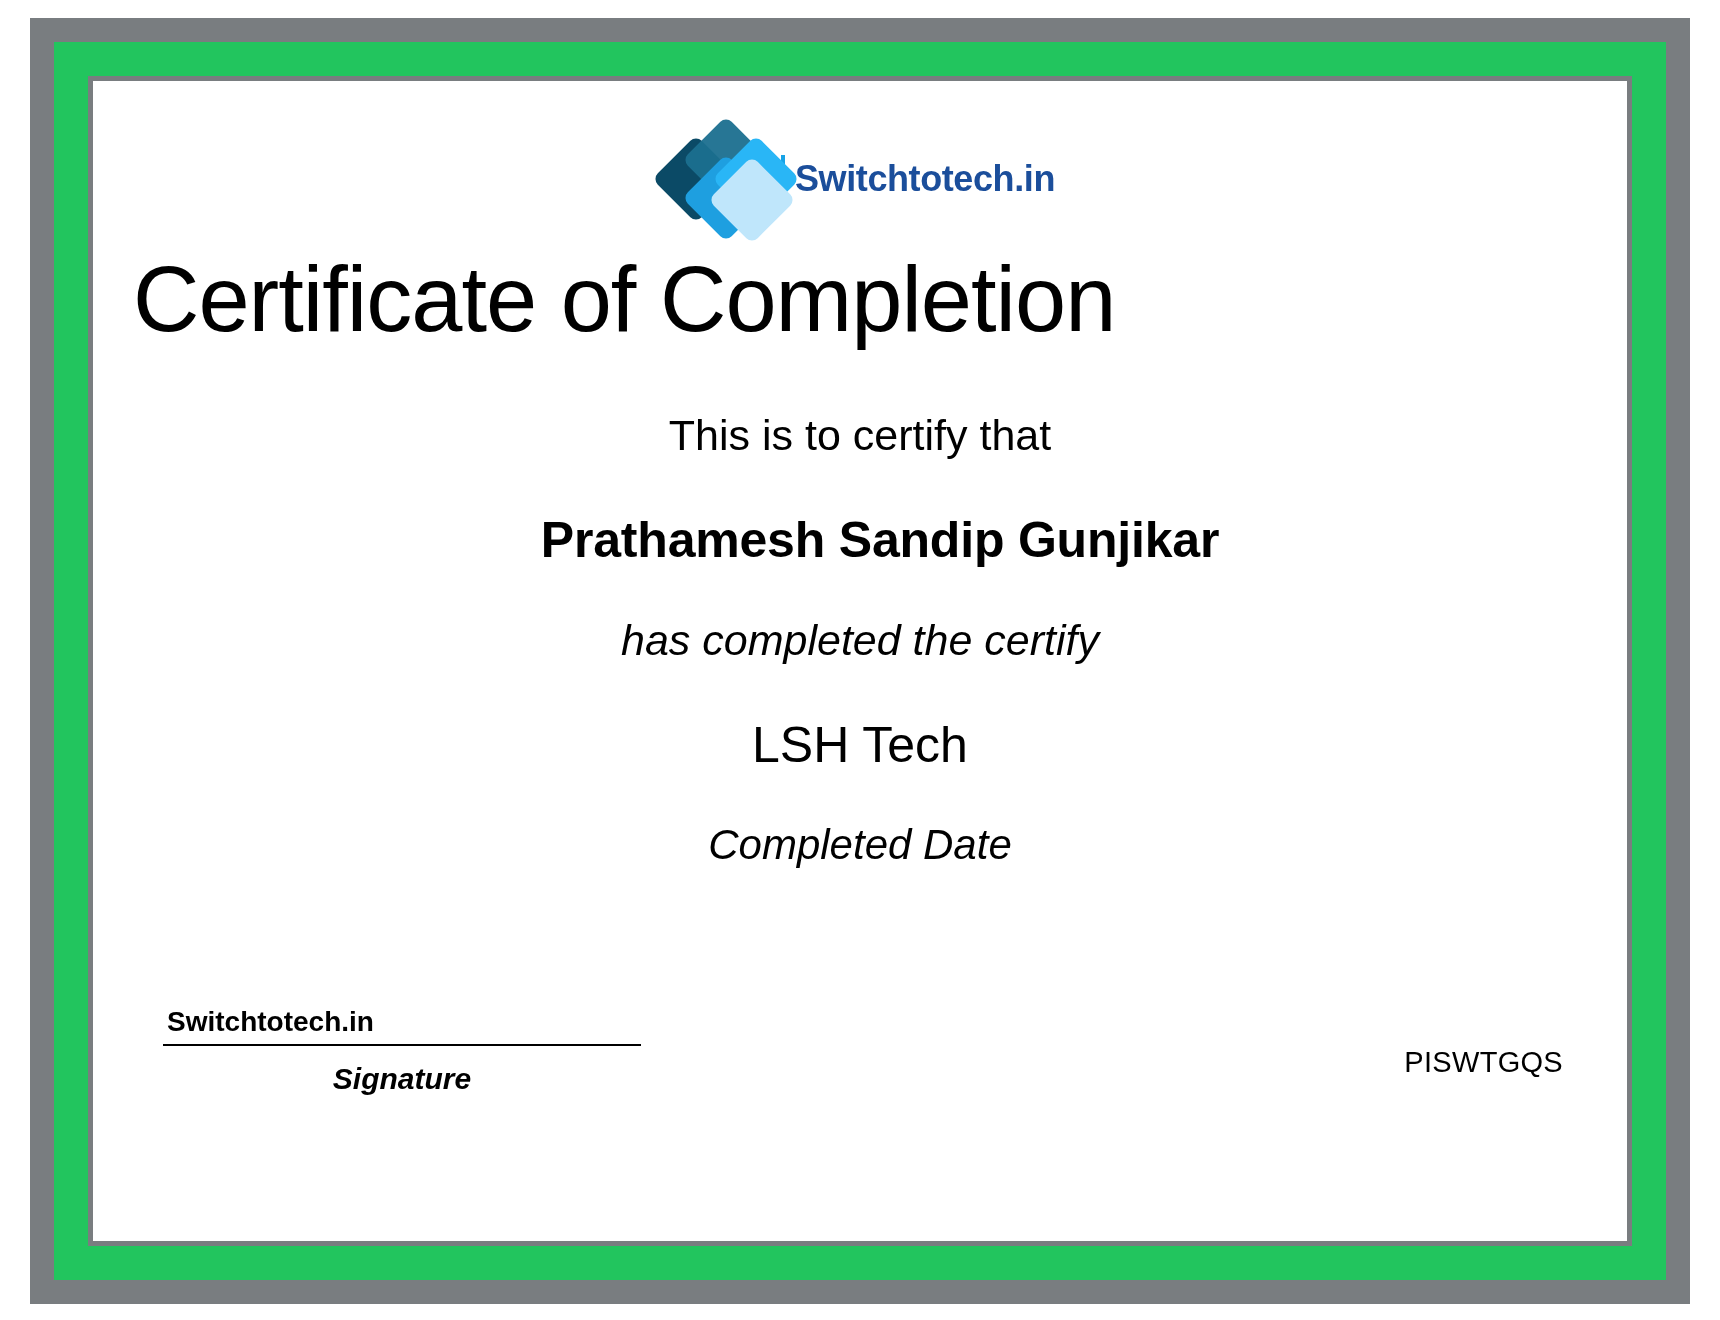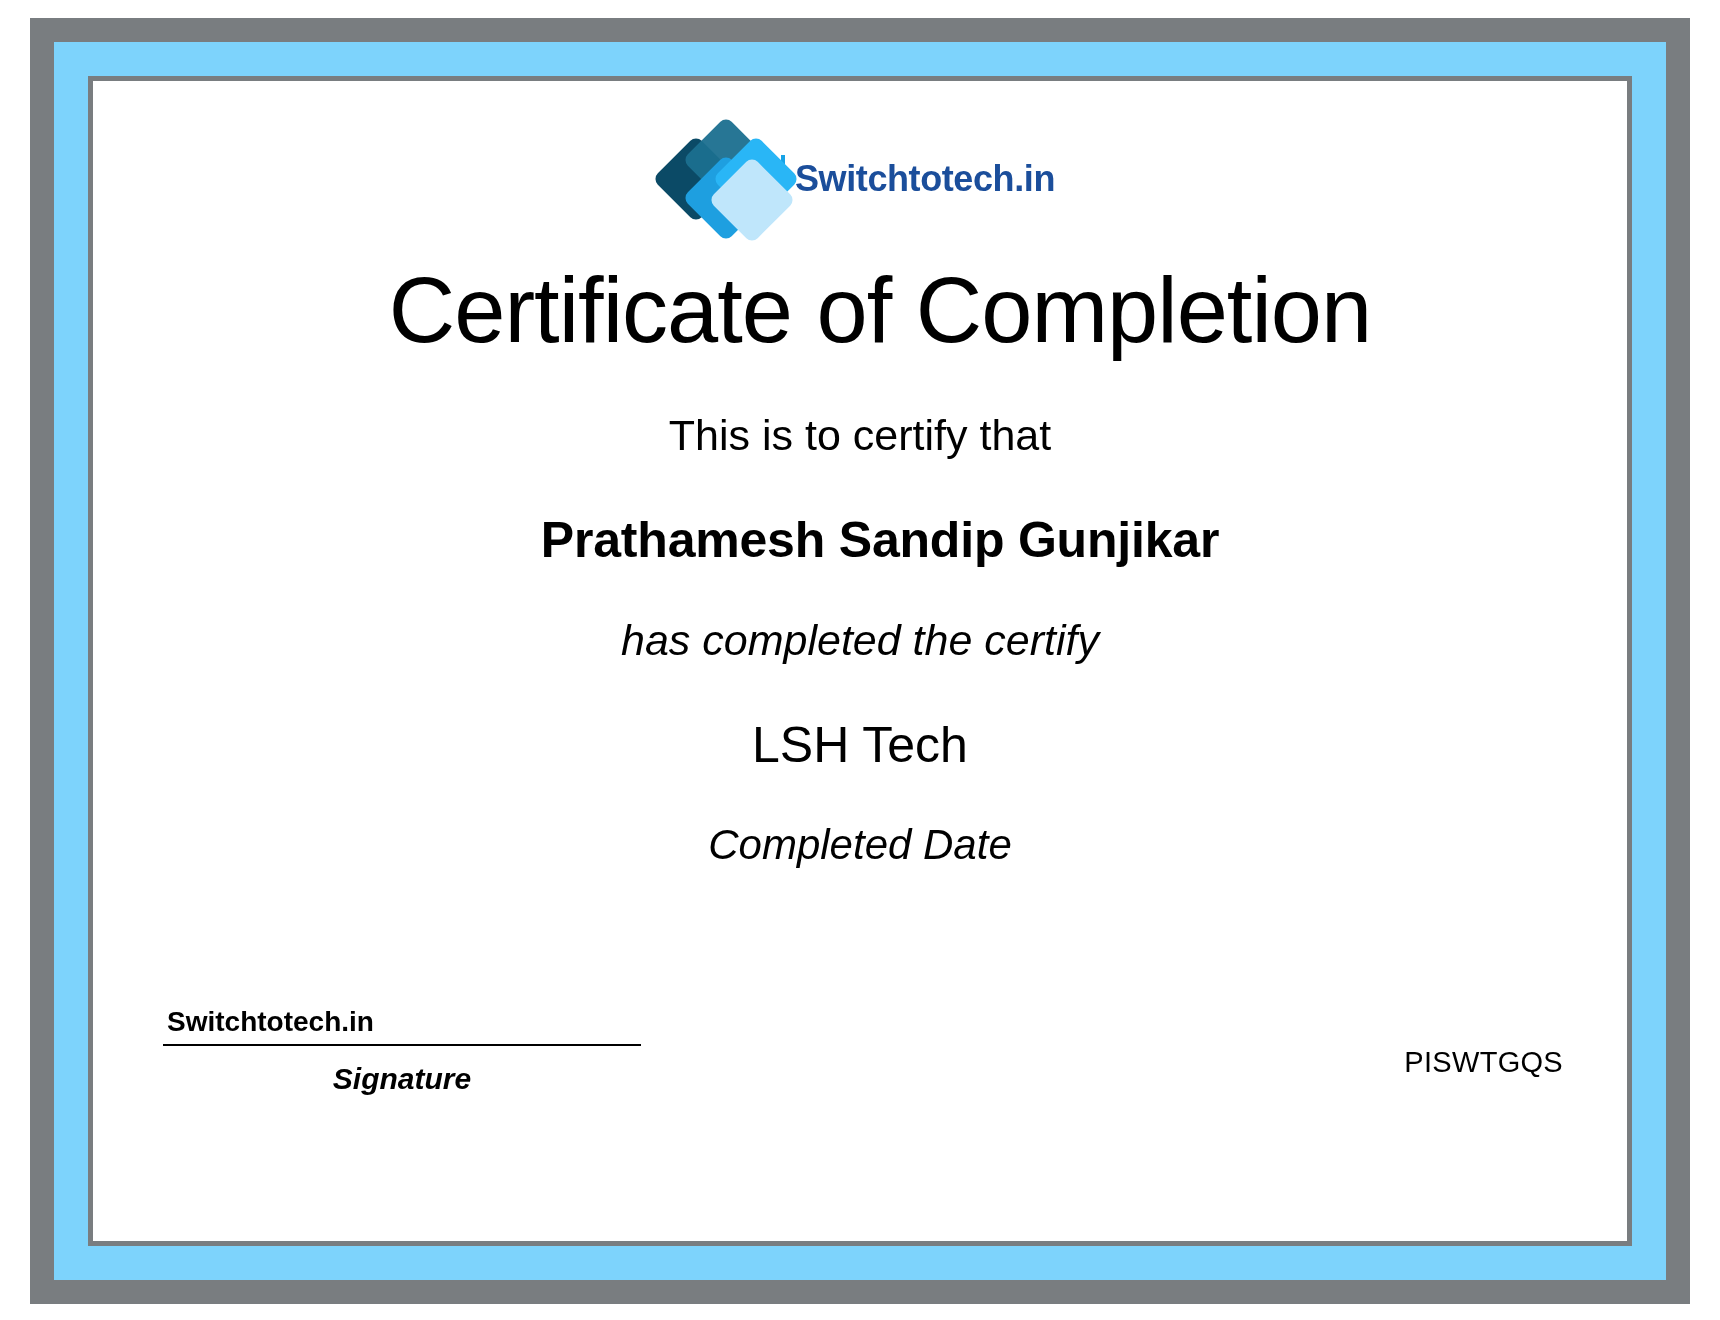--- a/index.html
+++ b/index.html
@@ -30,21 +30,21 @@
     background: #797d80;
     box-sizing: border-box;
   }
   
   .inner-white {
     position: absolute;
     left: 24px;
     top: 24px;
     right: 24px;
     bottom: 24px;
-    background: #7dd3fc;
+    background: #22c55e;
     box-sizing: border-box;
   }
   
   .border-line {
     position: absolute;
     left: 34px;
     top: 34px;
     right: 34px;
     bottom: 34px;
     border: 5px solid #797d80;
@@ -100,22 +100,21 @@
     font-size: 36px;
     letter-spacing: -0.4px;
     color: #1b4e9b;
   }
 
   h1.cert-title {
     position: absolute;
     left: 0;
     right: 0;
     top: 170px;
-    margin: 11px;
-    text-align: center;
+    margin: 0;
     font-family: "Liberation Sans", sans-serif;
     font-weight: normal;
     font-size: 92px;
     line-height: 1.05;
     color: #000000;
     letter-spacing: -1px;
     padding-left: 40px;
   }
 
   .line {

